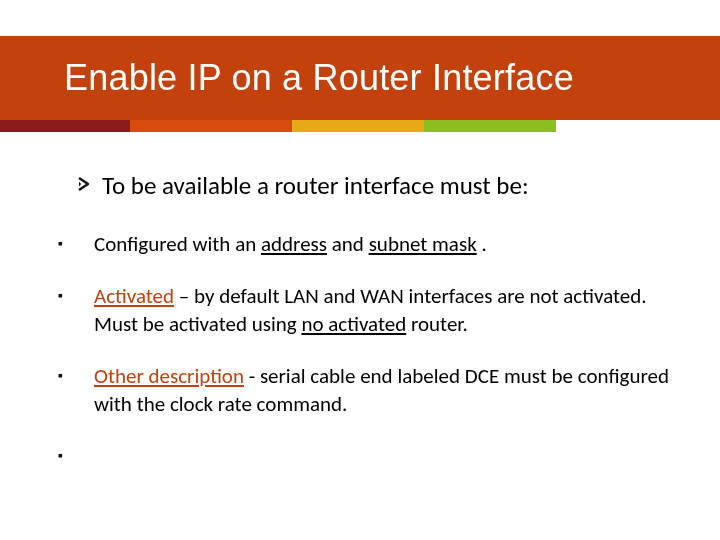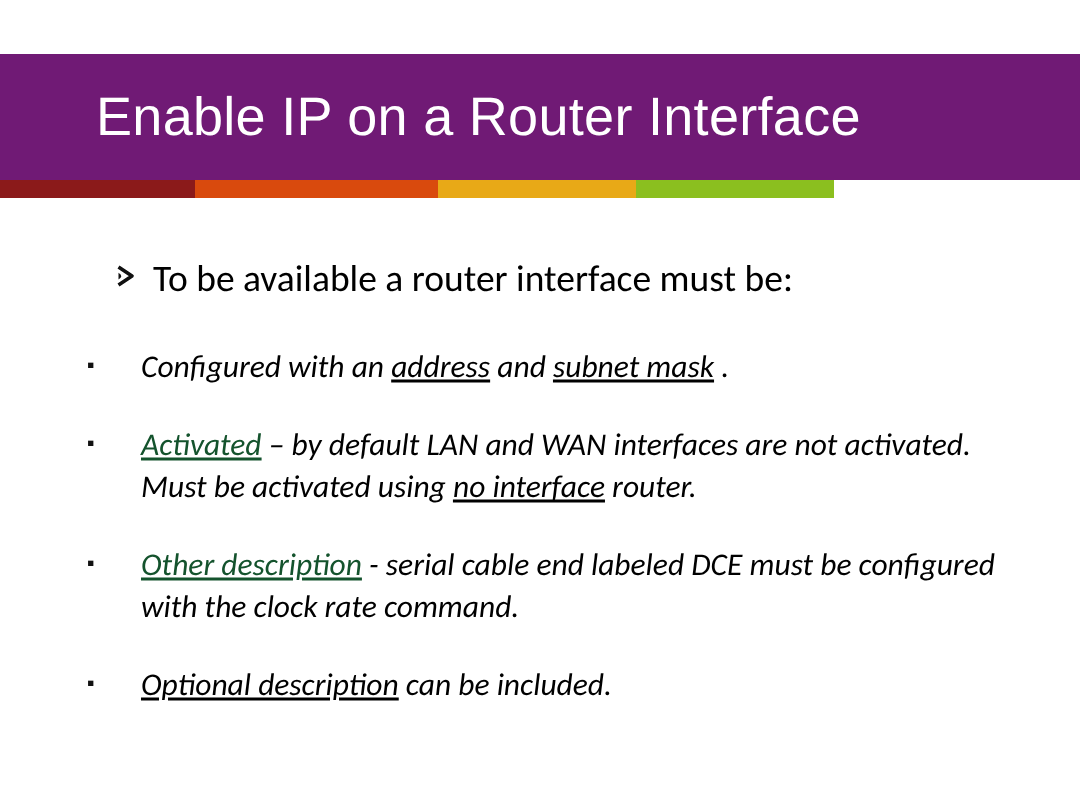--- a/index.html
+++ b/index.html
@@ -1,38 +1,38 @@
 <!DOCTYPE html>
 <html><head>
 <meta charset="utf-8">
 <style>
   * { margin: 0; padding: 0; box-sizing: border-box; }
   html, body { width: 720px; height: 540px; background: #fff; font-family: Calibri, "Segoe UI", Arial, sans-serif; }
   .slide { width: 720px; height: 540px; position: relative; background: #fff; }
-  .header-band { position: absolute; top: 36px; left: 0; right: 0; height: 84px; background: #701a75; display: flex; align-items: center; }
+  .header-band { position: absolute; top: 36px; left: 0; right: 0; height: 84px; background: #c2410c; display: flex; align-items: center; }
   .title { color: #fff; font-family: Arial, Helvetica, sans-serif; font-size: 36px; font-weight: 400; padding-left: 64px; letter-spacing: 0.2px; }
   .color-bar { position: absolute; top: 120px; left: 0; right: 0; height: 12px; display: flex; }
   .cb { height: 100%; }
   .cb1 { background: #8b1a1a; width: 130px; }
   .cb2 { background: #d94a0d; width: 162px; }
   .cb3 { background: #e8a917; width: 132px; }
   .cb4 { background: #8bbf1f; width: 132px; }
   .cb5 { background: #ffffff; flex: 1; }
 
   .content { position: absolute; top: 170px; left: 58px; right: 50px; }
 
   .main-item { display: flex; align-items: center; margin-bottom: 28px; margin-left: 18px; }
   .main-arrow { flex: none; width: 26px; color: #111; font-size: 22px; line-height: 32px; font-weight: 700; }
   .main-text { font-size: 25px; line-height: 32px; color: #000; }
 
   .sub-item { display: flex; align-items: flex-start; margin-bottom: 24px; margin-left: 0; }
   .sub-bullet { flex: none; width: 36px; color: #111; font-size: 14px; line-height: 28px; padding-left: 0px; }
-  .sub-text { font-size: 21px; line-height: 28px; color: #000; font-style: italic; }
+  .sub-text { font-size: 21px; line-height: 28px; color: #000; }
   .u { text-decoration: underline; }
-  .blue { color: #14532d; }
+  .blue { color: #c2410c; }
 
 </style>
 </head>
 <body>
 
 <div class="slide">
   <div class="header-band">
     <div class="title">Enable IP on a Router Interface</div>
   </div>
   <div class="color-bar">
@@ -58,32 +58,29 @@
     <div class="sub-item">
       <div class="sub-bullet">▪</div>
       <div class="sub-text">
         <span>Configured with an </span><span class="u">address</span><span> and </span><span class="u">subnet mask</span><span> .</span>
       </div>
     </div>
 
     <div class="sub-item">
       <div class="sub-bullet">▪</div>
       <div class="sub-text">
-        <span class="u blue">Activated</span><span> – </span><span>by default LAN and WAN interfaces are not activated. Must be activated using </span><span class="u">no interface</span><span> router.</span>
+        <span class="u blue">Activated</span><span> – </span><span>by default LAN and WAN interfaces are not activated. Must be activated using </span><span class="u">no activated</span><span> router.</span>
       </div>
     </div>
 
     <div class="sub-item">
       <div class="sub-bullet">▪</div>
       <div class="sub-text">
         <span class="u blue">Other description</span><span> -  </span><span>serial cable end labeled DCE must be configured with the clock rate command.</span>
       </div>
     </div>
 
     <div class="sub-item">
       <div class="sub-bullet">▪</div>
-      <div class="sub-text">
-        <span class="u">Optional description</span><span> can be included.</span>
-      </div>
     </div>
 
   </div>
 </div>
 
 </body></html>

